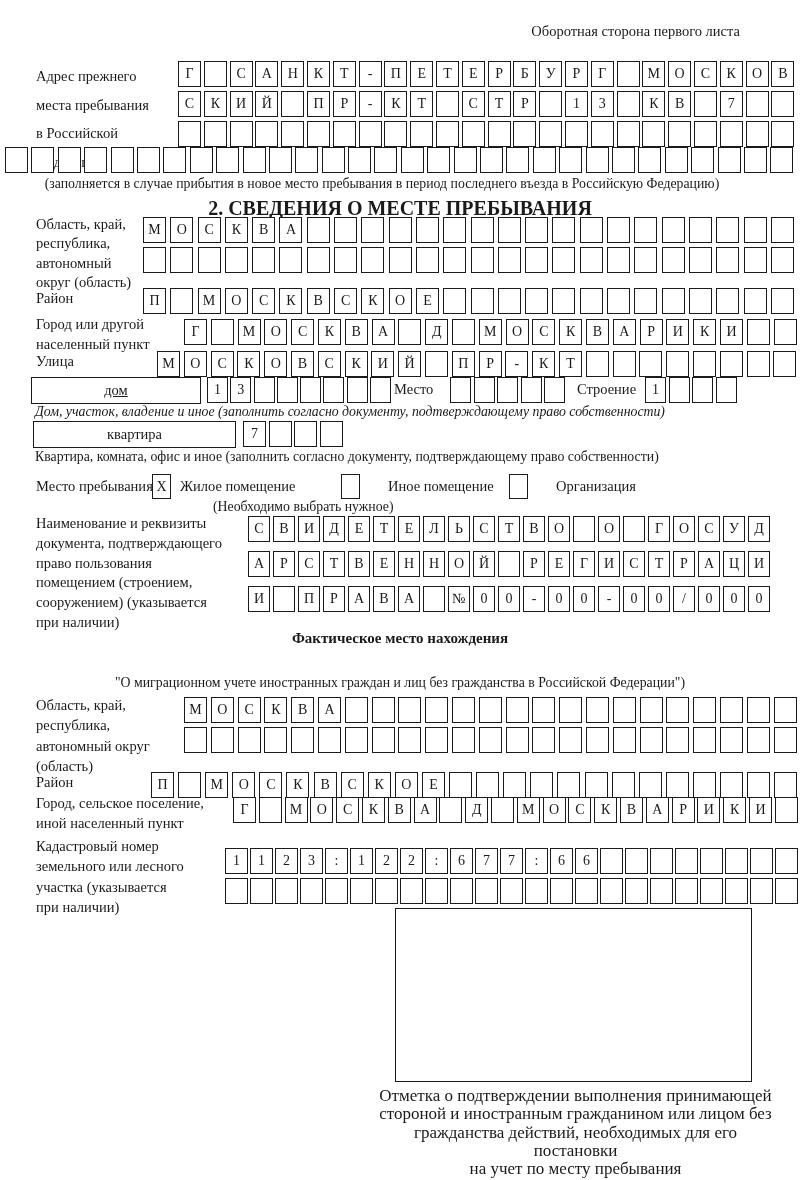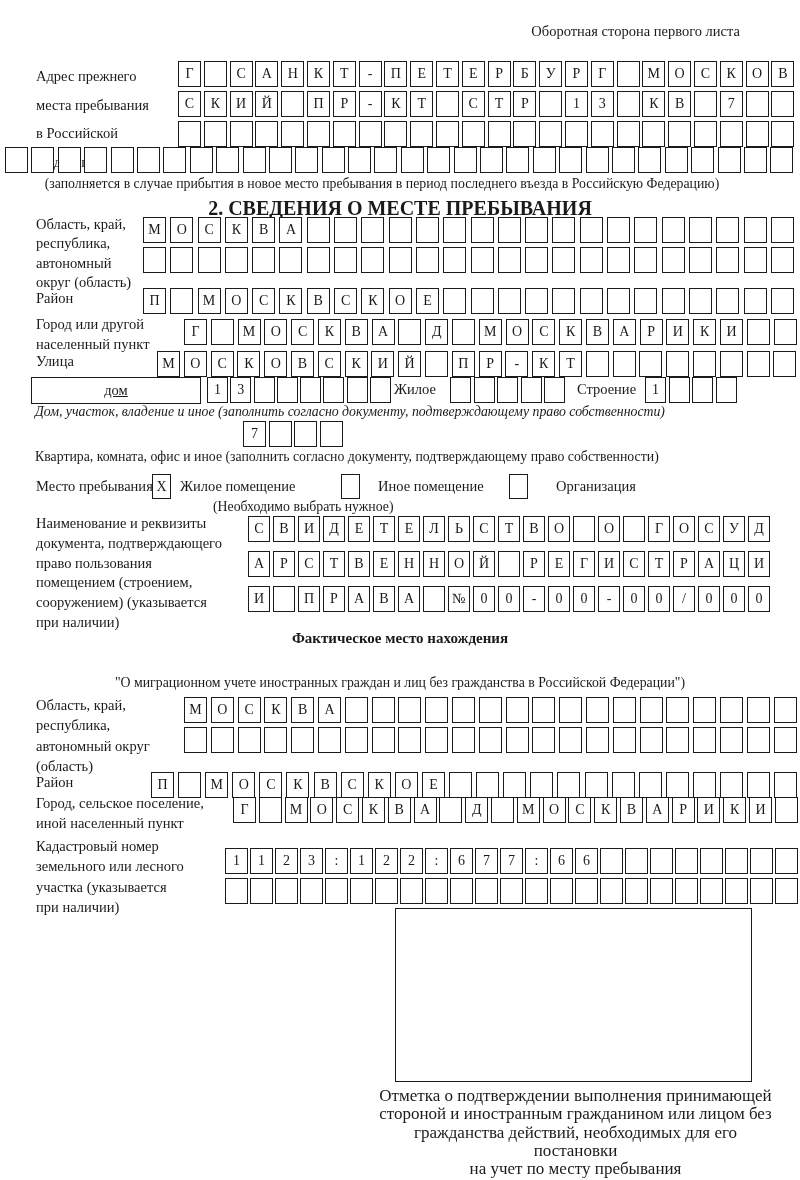--- a/index.html
+++ b/index.html
@@ -305,50 +305,51 @@
   <div class="boxrow small" style="left:207px;top:377px;gap:2.3px;">
       <span class="cell">1</span>
       <span class="cell">3</span>
       <span class="cell"></span>
       <span class="cell"></span>
       <span class="cell"></span>
       <span class="cell"></span>
       <span class="cell"></span>
       <span class="cell"></span>
     </div>
-  <div class="abs lbl" style="left:394px;top:380px;">Жилое</div>
+  <div class="abs lbl" style="left:394px;top:380px;">Место</div>
   <div class="boxrow small" style="left:450px;top:377px;gap:2.5px;">
       <span class="cell"></span>
       <span class="cell"></span>
       <span class="cell"></span>
       <span class="cell"></span>
       <span class="cell"></span>
     </div>
   <div class="abs lbl" style="left:577px;top:380px;">Строение</div>
   <div class="boxrow small" style="left:645px;top:377px;gap:2.5px;">
       <span class="cell">1</span>
       <span class="cell"></span>
       <span class="cell"></span>
       <span class="cell"></span>
     </div>
   <div class="abs foot" style="left:35px;top:404px;width:760px;font-style:italic;">Дом, участок, владение и иное (заполнить согласно документу, подтверждающему право собственности)</div>
 
+  <div class="widebox" style="left:33px;top:421px;width:203px;">квартира</div>
   <div class="boxrow" style="left:243px;top:421px;gap:2.5px;">
       <span class="cell">7</span>
       <span class="cell"></span>
       <span class="cell"></span>
       <span class="cell"></span>
     </div>
   <div class="abs foot" style="left:35px;top:449px;width:760px;">Квартира, комната, офис и иное (заполнить согласно документу, подтверждающему право собственности)</div>
 
   <div class="abs lbl" style="left:36px;top:477px;">Место пребывания:</div>
   <div class="cb" style="left:152px;top:474px;">X</div>
   <div class="abs lbl" style="left:180px;top:477px;">Жилое помещение</div>
   <div class="cb" style="left:341px;top:474px;"></div>
-  <div class="abs lbl" style="left:378px;top:477px;">Иное помещение</div>
+  <div class="abs lbl" style="left:388px;top:477px;">Иное помещение</div>
   <div class="cb" style="left:509px;top:474px;"></div>
   <div class="abs lbl" style="left:556px;top:477px;">Организация</div>
   <div class="abs foot" style="left:213px;top:499px;">(Необходимо выбрать нужное)</div>
 
   <div class="abs lbl pre" style="left:36px;top:514px;width:210px;line-height:19.8px;">Наименование и реквизиты
 документа, подтверждающего
 право пользования
 помещением (строением,
 сооружением) (указывается
 при наличии)</div>

